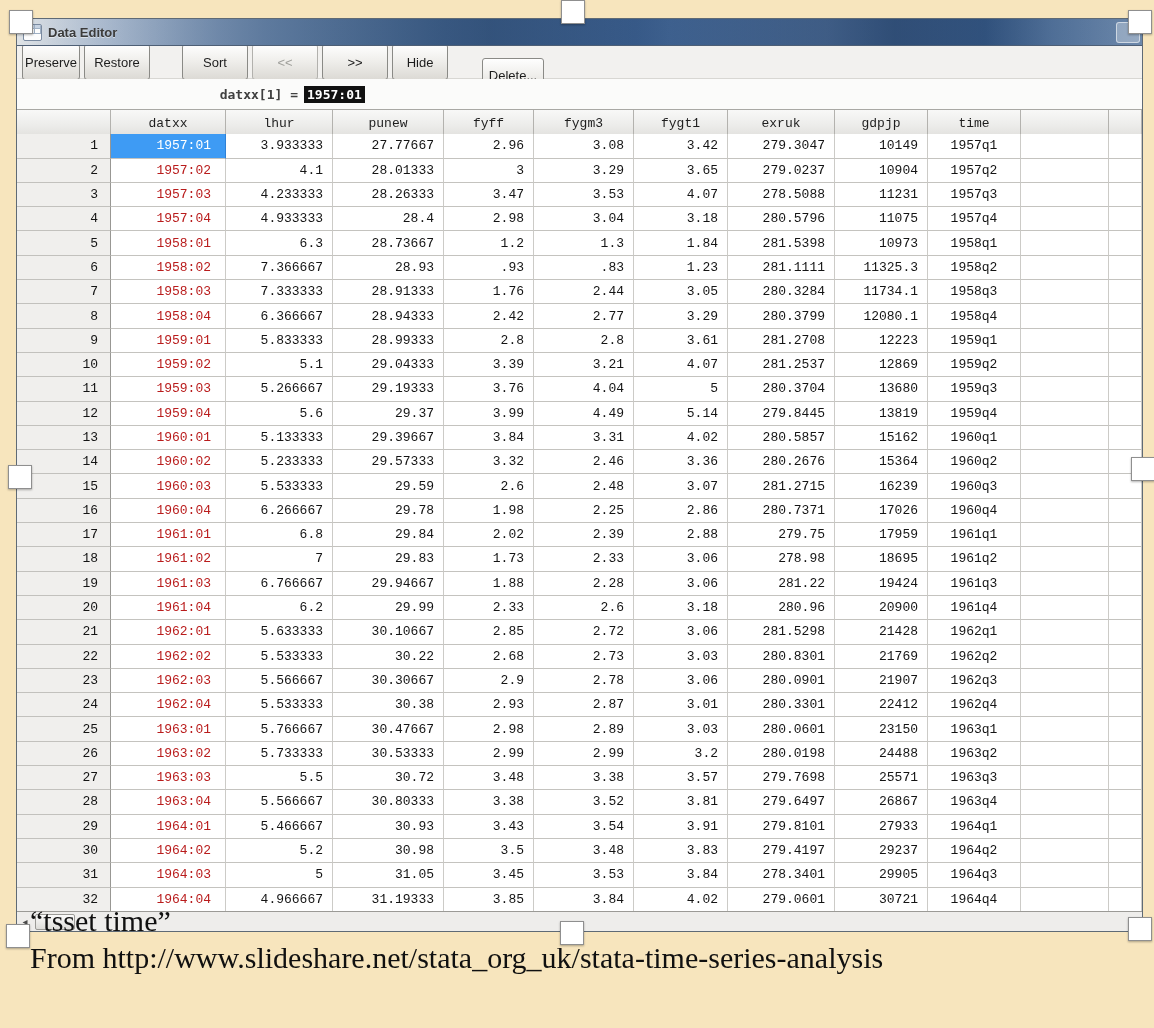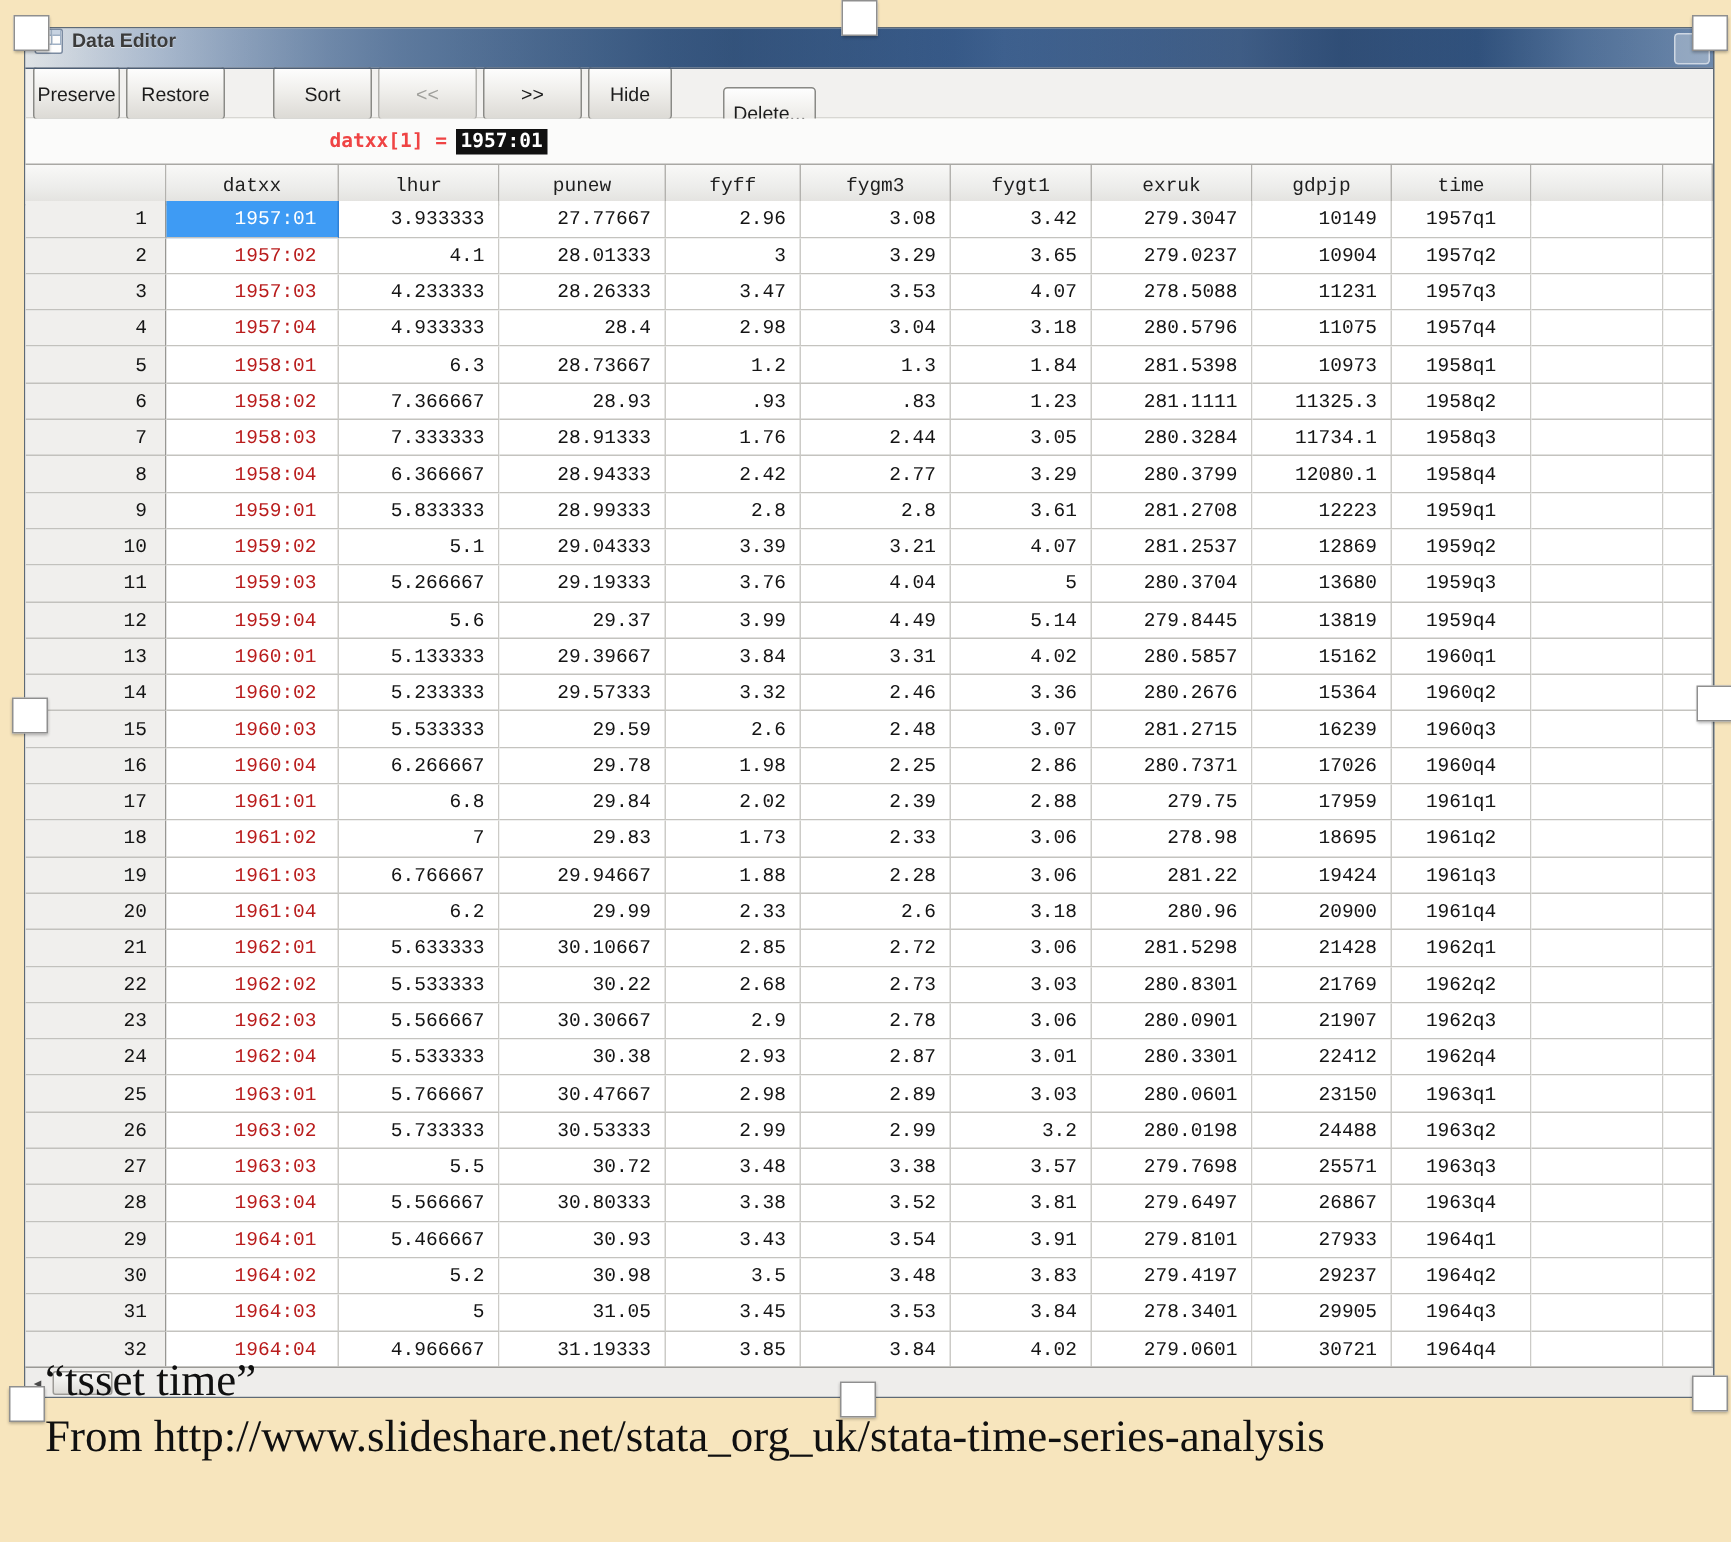--- a/index.html
+++ b/index.html
@@ -9,21 +9,21 @@
     font-family:"Liberation Sans",sans-serif;
   }
   
   .window{
     position:absolute;left:16px;top:18px;width:1125px;height:912px;
     border:1px solid #5f6a75;background:#f1f0ee;
     box-shadow:0 0 0 1px rgba(255,255,255,.35) inset;
     display:flex;flex-direction:column;
   }
   .titlebar{
-    height:26px;flex:0 0 26px;display:flex;align-items:flex-start;gap:6px;
+    height:26px;flex:0 0 26px;display:flex;align-items:center;gap:6px;
     padding:0 6px;position:relative;
     background:
       linear-gradient(90deg, rgba(0,20,60,0) 0%, rgba(10,40,90,.25) 18%, rgba(5,30,70,.38) 42%, rgba(20,50,100,.18) 58%, rgba(5,30,70,.42) 78%, rgba(30,60,110,.15) 92%),
       linear-gradient(90deg,#dfe3e6 0%,#bccadb 8%,#7e9ab9 22%,#54779f 38%,#426694 55%,#5c7ca4 72%,#3d608b 86%,#7b96b6 100%);
     border-bottom:1px solid #4e5f75;
   }
   .titlebar .app-icon{
     width:17px;height:15px;background:#fdfdfd;border:1px solid #7a8aa0;border-radius:2px;
     display:grid;grid-template-columns:1fr 1fr 1fr;grid-template-rows:4px 1fr 1fr;
     overflow:hidden;flex:0 0 auto;
@@ -56,21 +56,21 @@
   .btn:nth-child(6){width:56px;margin-left:4px;}
   .btn:nth-child(7){width:62px;margin-left:34px;margin-top:27px;}
   .btn.disabled{color:#9f9f9b;border-color:#b2b1ad;}
   
   .formulabar{
     height:30px;flex:0 0 30px;display:flex;align-items:center;
     background:#fbfbfa;border-bottom:1px solid #a9a8a4;
   }
   .formula-label{
     width:281px;text-align:right;font-family:"DejaVu Sans Mono",monospace;
-    font-size:13px;font-weight:bold;color:#ef4444;flex:0 0 281px;
+    font-size:13px;font-weight:bold;color:#404040;flex:0 0 281px;
   }
   .formula-value{
     margin-left:6px;font-family:"DejaVu Sans Mono",monospace;font-size:13px;font-weight:bold;
     background:#111;color:#fff;padding:1px 3px;
   }
   
   .gridwrap{flex:1 1 auto;overflow:hidden;background:#fff;position:relative;}
   .grid{
     display:grid;
     grid-template-columns:94px 115px 107px 111px 90px 100px 94px 107px 93px 93px 88px 1fr;

